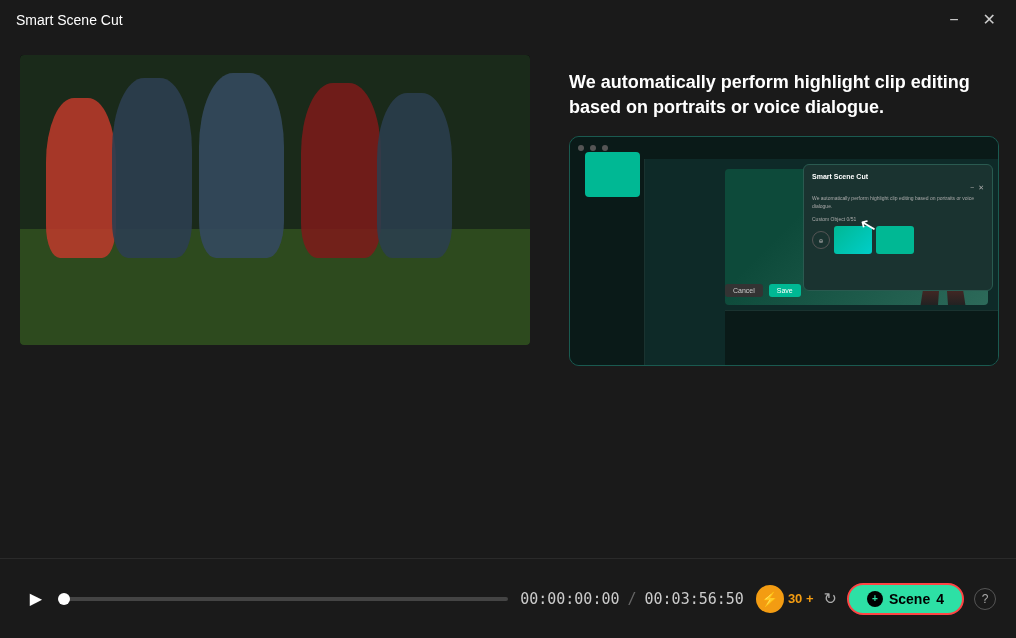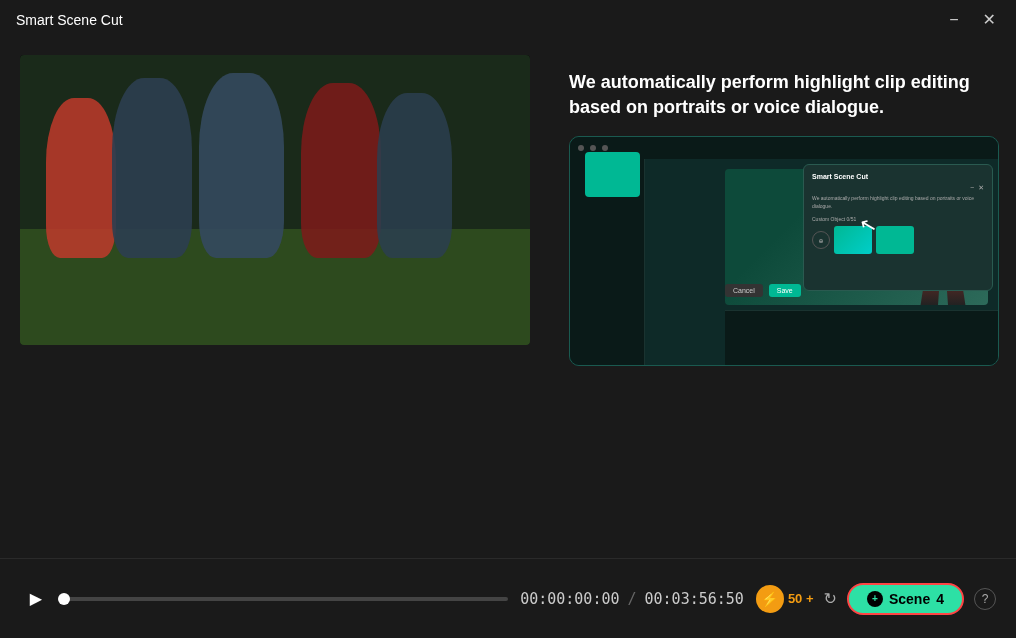--- a/index.html
+++ b/index.html
@@ -520,21 +520,21 @@
 
   <div class="time-display">
     <span>00:00:00:00</span>
     <span class="time-separator">/</span>
     <span>00:03:56:50</span>
   </div>
 
   <div class="bottom-right">
     <div class="ai-badge">
       <div class="ai-icon">⚡</div>
-      <span class="ai-count">50 +</span>
+      <span class="ai-count">30 +</span>
     </div>
 
     <button class="refresh-btn">↻</button>
 
     <button class="create-btn">
       <div class="create-btn-icon">+</div>
       <span>Scene</span>
       <span>4</span>
     </button>
 

